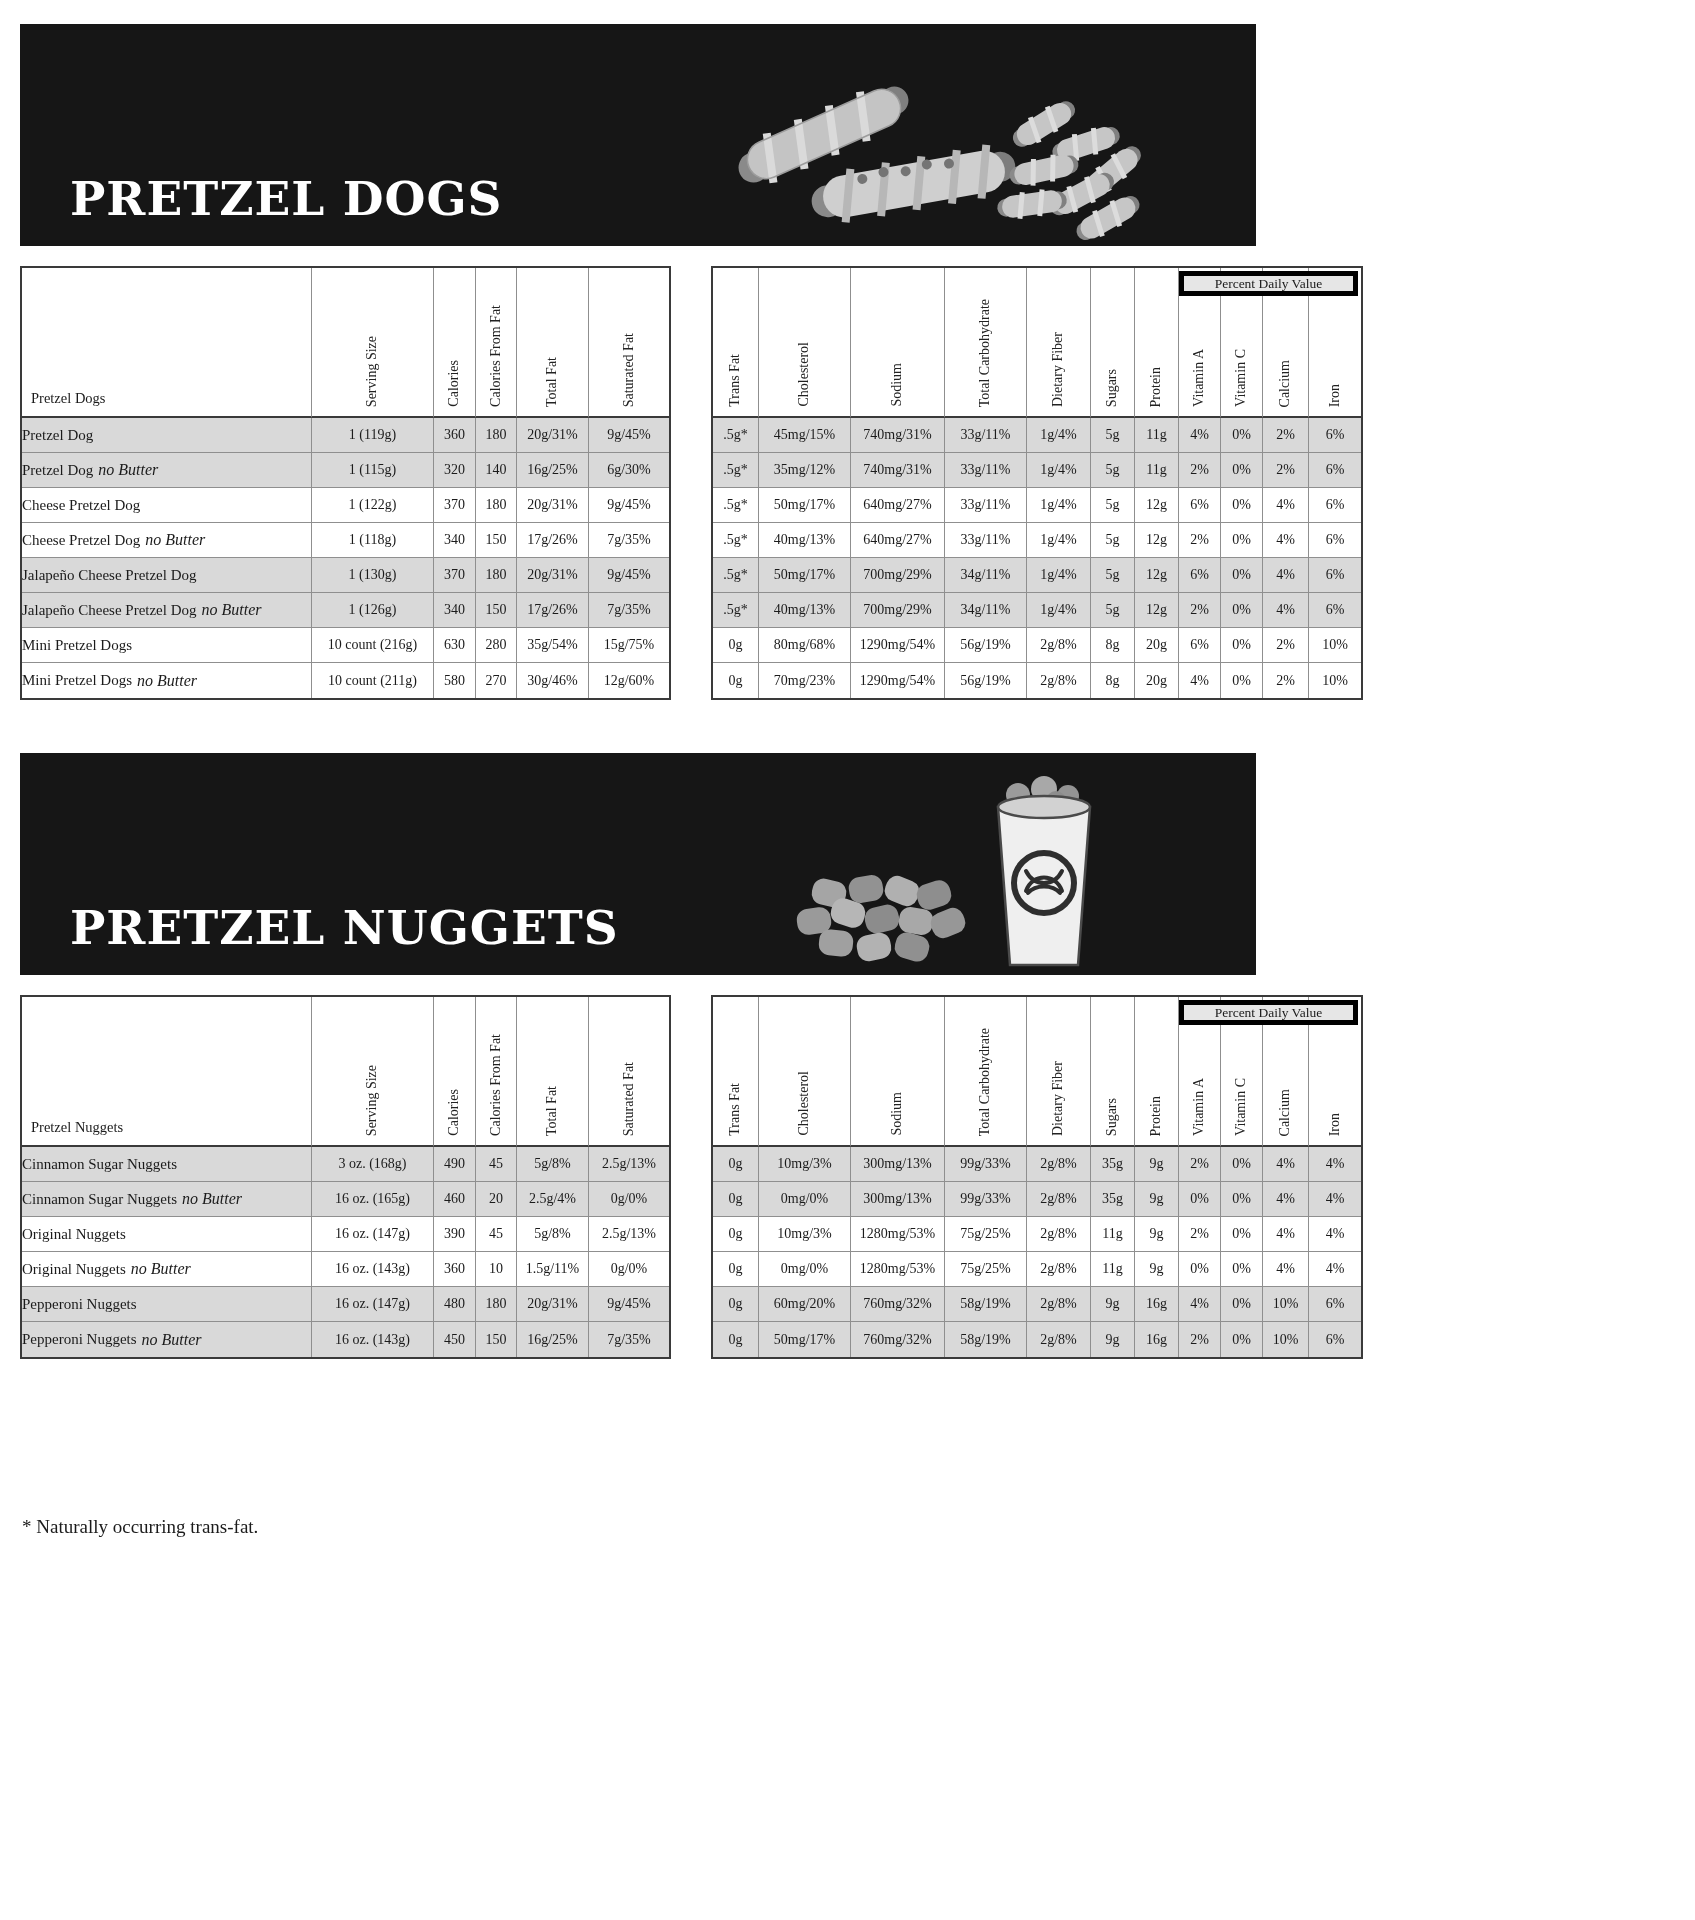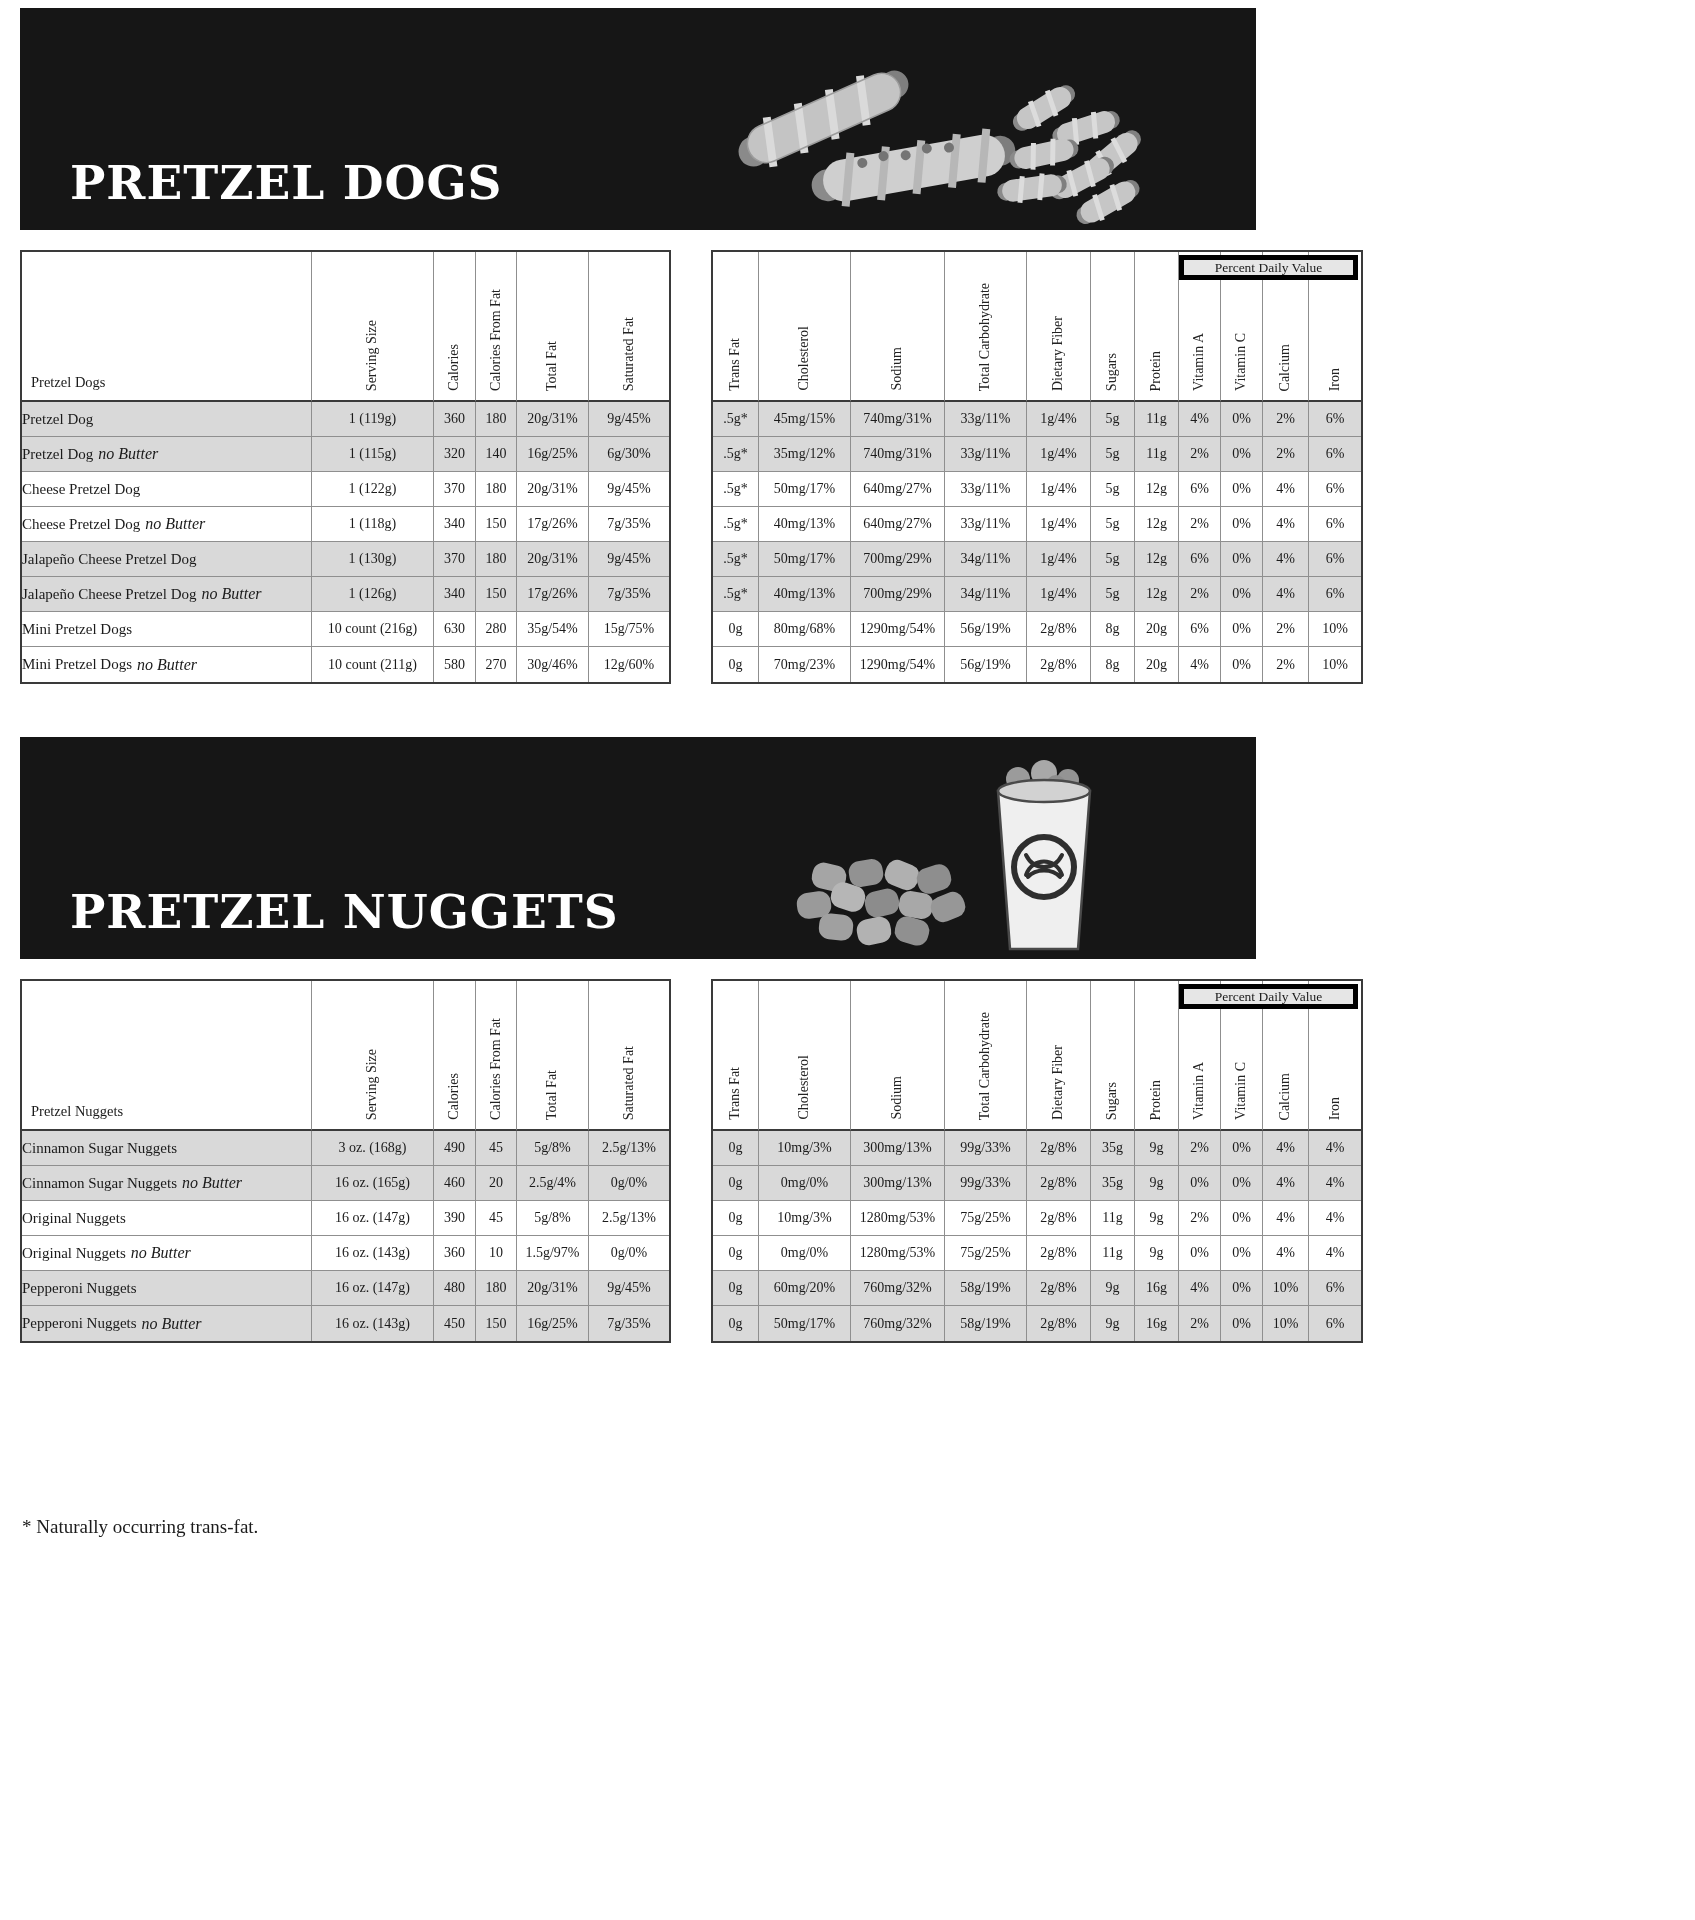--- a/index.html
+++ b/index.html
@@ -1,21 +1,21 @@
 <!DOCTYPE html>
 <html><head>
 <meta charset="utf-8">
 <style>
   * { box-sizing: border-box; margin: 0; padding: 0; }
   body { background: #ffffff; }
   .page {
     position: relative; width: 1695px; height: 1920px; background: #fff;
     font-family: "Liberation Serif", serif; color: #1b1b1b; overflow: hidden;
   }
-  .content { position: absolute; left: 20px; top: 8px; width: 1236px; }
+  .content { position: absolute; left: 20px; top: 24px; width: 1236px; }
 
   .banner { position: relative; height: 222px; background: #161616; overflow: hidden; }
   .banner-title {
     position: absolute; left: 50px; bottom: 20px; color: #fff;
     font-family: "DejaVu Serif", serif; font-weight: 700; font-size: 47px;
     letter-spacing: 1px; white-space: nowrap;
   }
   .art { position: absolute; }
   .art-dogs { right: 112px; bottom: 2px; }
   .art-nuggets { right: 142px; bottom: 4px; }
@@ -404,21 +404,21 @@
             <div class="cell">45</div>
             <div class="cell">5g/8%</div>
             <div class="cell lastcol">2.5g/13%</div>
             <div class="cell name-cell">
               <span class="item-name">Original Nuggets</span>
               <span class="item-suffix">no Butter</span>
             </div>
             <div class="cell">16 oz. (143g)</div>
             <div class="cell">360</div>
             <div class="cell">10</div>
-            <div class="cell">1.5g/97%</div>
+            <div class="cell">1.5g/11%</div>
             <div class="cell lastcol">0g/0%</div>
             <div class="cell name-cell shade">
               <span class="item-name">Pepperoni Nuggets</span>
             </div>
             <div class="cell shade">16 oz. (147g)</div>
             <div class="cell shade">480</div>
             <div class="cell shade">180</div>
             <div class="cell shade">20g/31%</div>
             <div class="cell shade lastcol">9g/45%</div>
             <div class="cell name-cell shade lastrow">

